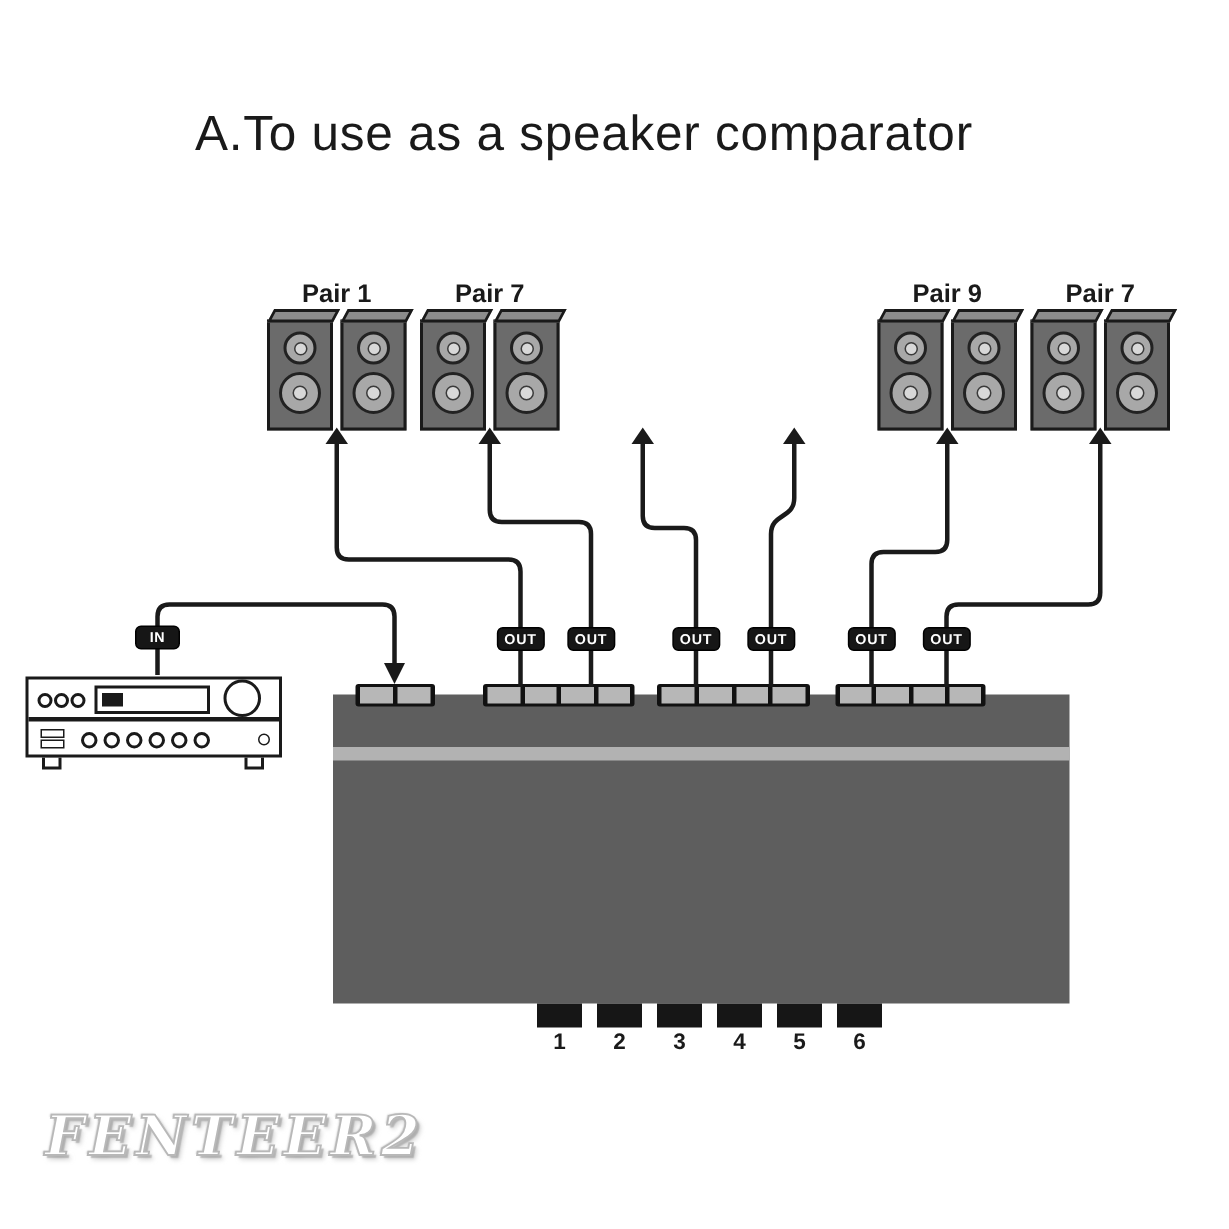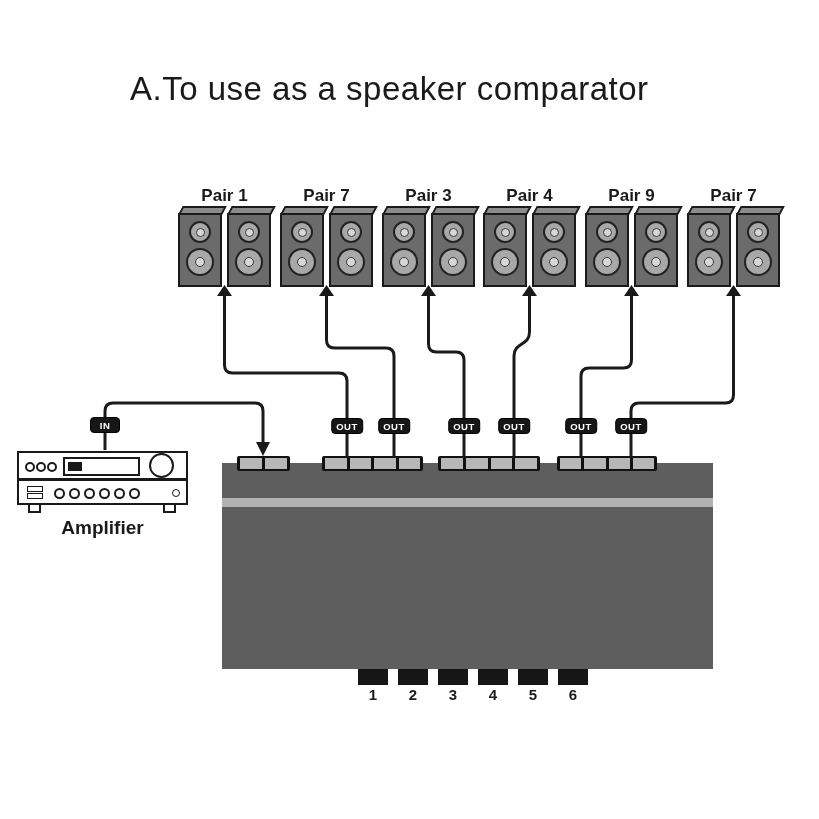--- a/index.html
+++ b/index.html
@@ -85,62 +85,20 @@
         <span class="drv small">
           <span class="dot"></span>
         </span>
         <span class="drv big">
           <span class="dot"></span>
         </span>
       </div>
   </div>
   <div class="pair" style="left:280px">
     <div class="pair-label">Pair 7</div>
-    <div class="speaker left">
-        <i class="flap"></i>
-        <span class="drv small">
-          <span class="dot"></span>
-        </span>
-        <span class="drv big">
-          <span class="dot"></span>
-        </span>
-      </div>
-    <div class="speaker right">
-        <i class="flap"></i>
-        <span class="drv small">
-          <span class="dot"></span>
-        </span>
-        <span class="drv big">
-          <span class="dot"></span>
-        </span>
-      </div>
-  </div>
-  <div class="pair" style="left:382px">
-    <div class="pair-label">Pair 3</div>
-    <div class="speaker left">
-        <i class="flap"></i>
-        <span class="drv small">
-          <span class="dot"></span>
-        </span>
-        <span class="drv big">
-          <span class="dot"></span>
-        </span>
-      </div>
-    <div class="speaker right">
-        <i class="flap"></i>
-        <span class="drv small">
-          <span class="dot"></span>
-        </span>
-        <span class="drv big">
-          <span class="dot"></span>
-        </span>
-      </div>
-  </div>
-  <div class="pair" style="left:483px">
-    <div class="pair-label">Pair 4</div>
     <div class="speaker left">
         <i class="flap"></i>
         <span class="drv small">
           <span class="dot"></span>
         </span>
         <span class="drv big">
           <span class="dot"></span>
         </span>
       </div>
     <div class="speaker right">
@@ -247,21 +205,20 @@
   <div class="amp-knob"></div>
   <div class="amp-vent" style="top:486px"></div>
   <div class="amp-vent" style="top:493px"></div>
   <div class="amp-knob-s" style="left:54px"></div>
   <div class="amp-knob-s" style="left:69px"></div>
   <div class="amp-knob-s" style="left:84px"></div>
   <div class="amp-knob-s" style="left:99px"></div>
   <div class="amp-knob-s" style="left:114px"></div>
   <div class="amp-knob-s" style="left:129px"></div>
   <div class="amp-knob-xs"></div>
-  <div class="amp-label">Amplifier</div>
 
   <svg class="wires" width="819" height="819" viewBox="0 0 819 819">
     <path class="wire" d="M105 450 V411 Q105 403 113 403 H255 Q263 403 263 411 V445"></path>
     <polygon class="arrowhead" points="256,442 270,442 263,456"></polygon>
     <path class="wire" d="M224.5 294 V365 Q224.5 373 232.5 373 H339 Q347 373 347 381 V458"></path>
     <path class="wire" d="M326.5 294 V340 Q326.5 348 334.5 348 H386 Q394 348 394 356 V458"></path>
     <path class="wire" d="M428.5 294 V344 Q428.5 352 436.5 352 H456 Q464 352 464 360 V458"></path>
     <path class="wire" d="M529.5 294 V332 C529.5 346 514 342 514 356 V458"></path>
     <path class="wire" d="M581 458 V376 Q581 368 589 368 H623.5 Q631.5 368 631.5 360 V294"></path>
     <path class="wire" d="M631 458 V411 Q631 403 639 403 H725.5 Q733.5 403 733.5 395 V294"></path>
@@ -274,13 +231,14 @@
   </svg>
 
   <div class="chip in" style="left:105px">IN</div>
   <div class="chip" style="left:347px">OUT</div>
   <div class="chip" style="left:394px">OUT</div>
   <div class="chip" style="left:464px">OUT</div>
   <div class="chip" style="left:514px">OUT</div>
   <div class="chip" style="left:581px">OUT</div>
   <div class="chip" style="left:631px">OUT</div>
 
+  <div class="watermark">FENTEER2</div>
 </div>
 
 </body></html>

